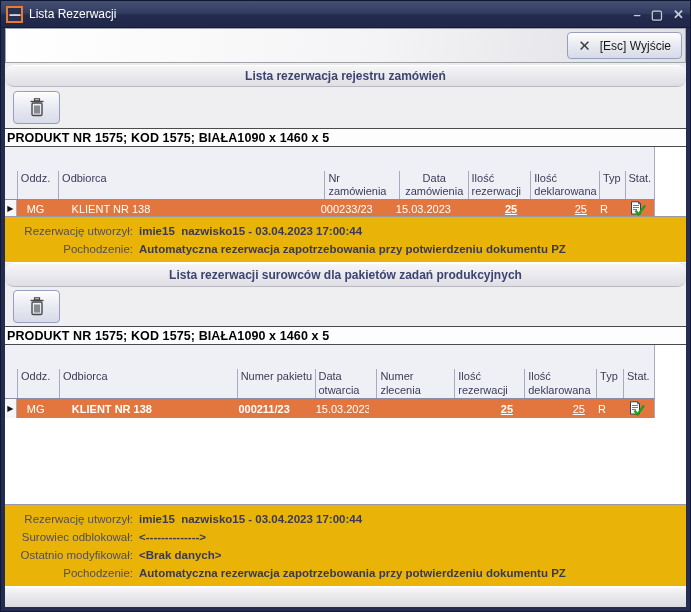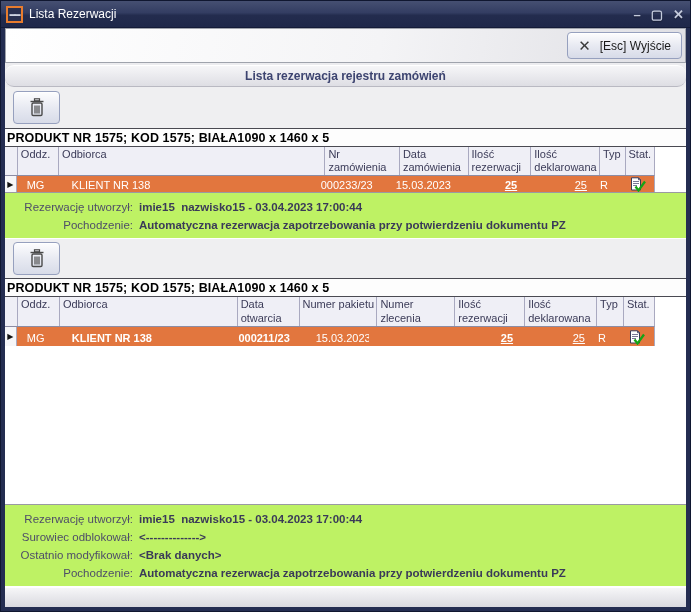--- a/index.html
+++ b/index.html
@@ -90,21 +90,21 @@
     background:#EFEFF6;
     width:650px;
     border-right:1px solid #A9A9C0;
   }
   .th {
     font-size:11px; color:#3B3B58;
     border-right:1px solid #A9A9C0;
     padding:1px 2px 1px 3px;
     line-height:1.2;
     overflow:hidden;
-    display:flex; align-items:flex-start;
+    display:flex; align-items:flex-start;margin-top:24px;
   }
   .th:last-child { border-right:none; }
   .trow {
     display:flex; flex:0 0 19px;
     width:650px;
     background:#E2763E;
     border-right:1px solid #A9A9C0;
   }
   .td {
     font-size:11px; color:#FFFFFF;
@@ -116,30 +116,30 @@
   .td.bold { font-weight:bold; }
   .sel-cell {
     background:#F6F6F8;
     border-right:1px solid #A9A9C0;
     display:flex; align-items:center; justify-content:center;
     color:#000;
   }
   .sel-arrow { font-size:8px; color:#111; }
   
   .c1-sel{width:13px;} .c1-0{width:42px;} .c1-1{width:272px;} .c1-2{width:76px;}
-  .c1-3{width:70px;} .c1-4{width:64px;} .c1-5{width:70px;} .c1-6{width:26px;} .c1-7{width:29px;}
+  .c1-3{width:70px;text-align:center;} .c1-4{width:64px;} .c1-5{width:70px;} .c1-6{width:26px;} .c1-7{width:29px;}
   
   .c2-sel{width:13px;} .c2-0{width:42px;} .c2-1{width:178px;} .c2-2{width:78px;}
   .c2-3{width:62px;} .c2-4{width:78px;} .c2-5{width:70px;} .c2-6{width:72px;}
   .c2-7{width:27px;} .c2-8{width:30px;}
   .grid-empty1 { flex:0 0 62px; background:#FFFFFF; }
   .grid-empty2 { flex:1; background:#FFFFFF; }
   
   .info {
-    background:#bef264;
+    background:#eab308;
     border-top:1px solid #9A9AA2;
     border-bottom:1px solid #FFFFFF;
     padding:5px 0 4px 0;
     font-size:11.5px;
   }
   .info1 { flex:0 0 41px; }
   .info2 { flex:0 0 79px; }
   .info-line { display:flex; line-height:18px; }
   .info-label { width:128px; text-align:right; color:#4E4E68; flex:0 0 128px; }
   .info-value { font-weight:bold; color:#3A3A58; margin-left:6px; white-space:pre; }
@@ -233,20 +233,21 @@
       <div class="info-line">
         <span class="info-label">Rezerwację utworzył:</span>
         <span class="info-value">imie15  nazwisko15 - 03.04.2023 17:00:44</span>
       </div>
       <div class="info-line">
         <span class="info-label">Pochodzenie:</span>
         <span class="info-value">Automatyczna rezerwacja zapotrzebowania przy potwierdzeniu dokumentu PZ</span>
       </div>
     </div>
 
+    <div class="band band2">Lista rezerwacji surowców dla pakietów zadań produkcyjnych</div>
 
     <div class="trash-row" style="flex-basis:39px;">
       <button class="btn trash-btn">
         <svg width="16" height="19" viewBox="0 0 16 19">
           <rect x="3" y="5" width="10" height="12.5" rx="1.2" fill="none" stroke="#4a4a4a" stroke-width="1.4"></rect>
           <line x1="1.5" y1="3.5" x2="14.5" y2="3.5" stroke="#4a4a4a" stroke-width="1.4"></line>
           <rect x="5.5" y="0.8" width="5" height="2" fill="none" stroke="#4a4a4a" stroke-width="1.2"></rect>
           <line x1="6" y1="7.5" x2="6" y2="15.5" stroke="#4a4a4a" stroke-width="1.2"></line>
           <line x1="8" y1="7.5" x2="8" y2="15.5" stroke="#4a4a4a" stroke-width="1.2"></line>
           <line x1="10" y1="7.5" x2="10" y2="15.5" stroke="#4a4a4a" stroke-width="1.2"></line>
@@ -254,22 +255,22 @@
       </button>
     </div>
 
     <div class="product-header">PRODUKT NR 1575; KOD 1575; BIAŁA1090 x 1460 x 5</div>
 
     <div class="grid" style="display:flex;flex-direction:column;flex:1;">
       <div class="thead">
         <div class="th c2-sel"></div>
         <div class="th c2-0">Oddz.</div>
         <div class="th c2-1">Odbiorca</div>
+        <div class="th c2-2">Numer pakietu</div>
         <div class="th c2-3">Data otwarcia</div>
-        <div class="th c2-2">Numer pakietu</div>
         <div class="th c2-4">Numer zlecenia</div>
         <div class="th c2-5">Ilość rezerwacji</div>
         <div class="th c2-6">Ilość deklarowana</div>
         <div class="th c2-7">Typ</div>
         <div class="th c2-8">Stat.</div>
       </div>
       <div class="trow">
         <div class="sel-cell c2-sel">
             <span class="sel-arrow">▶</span>
           </div>

